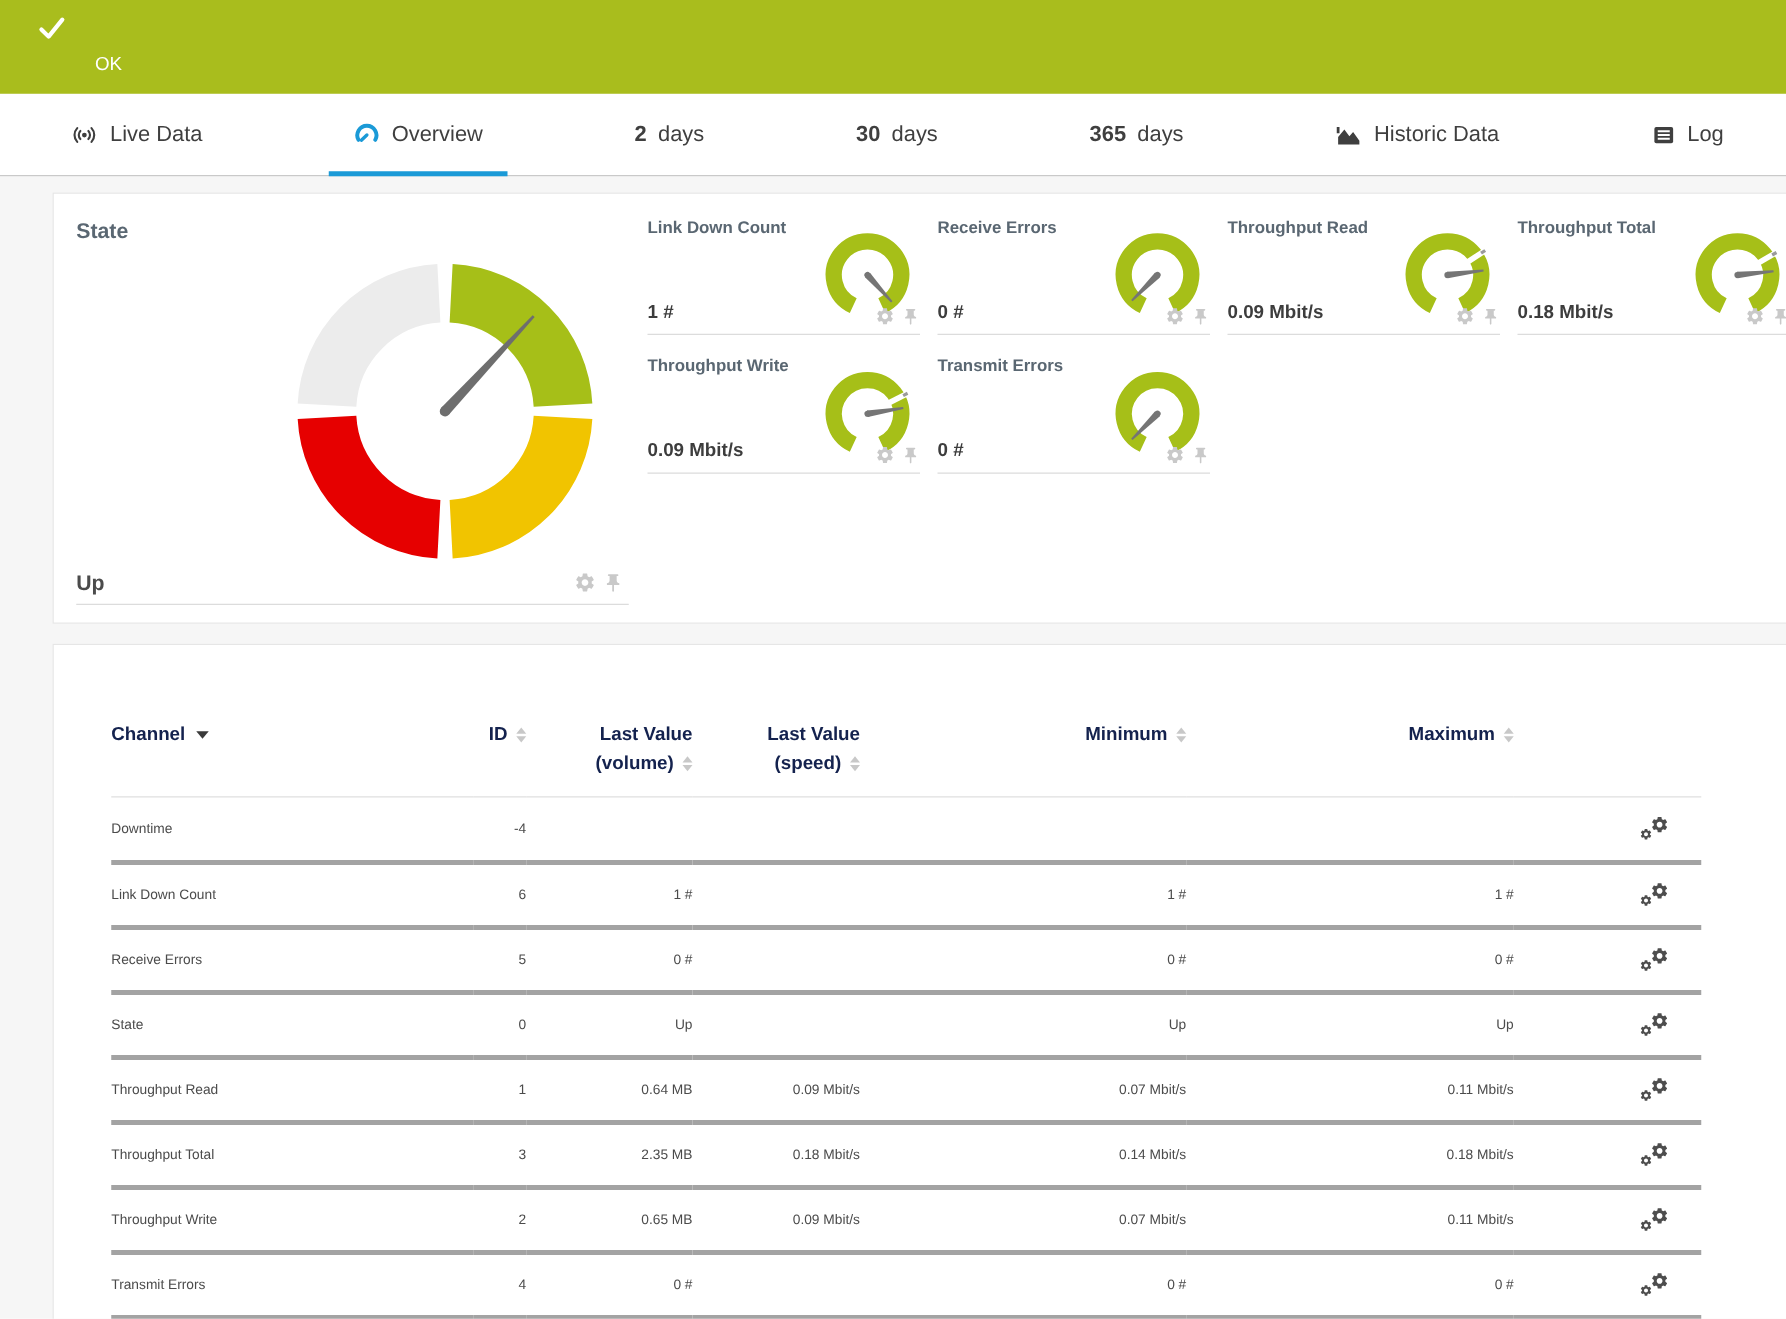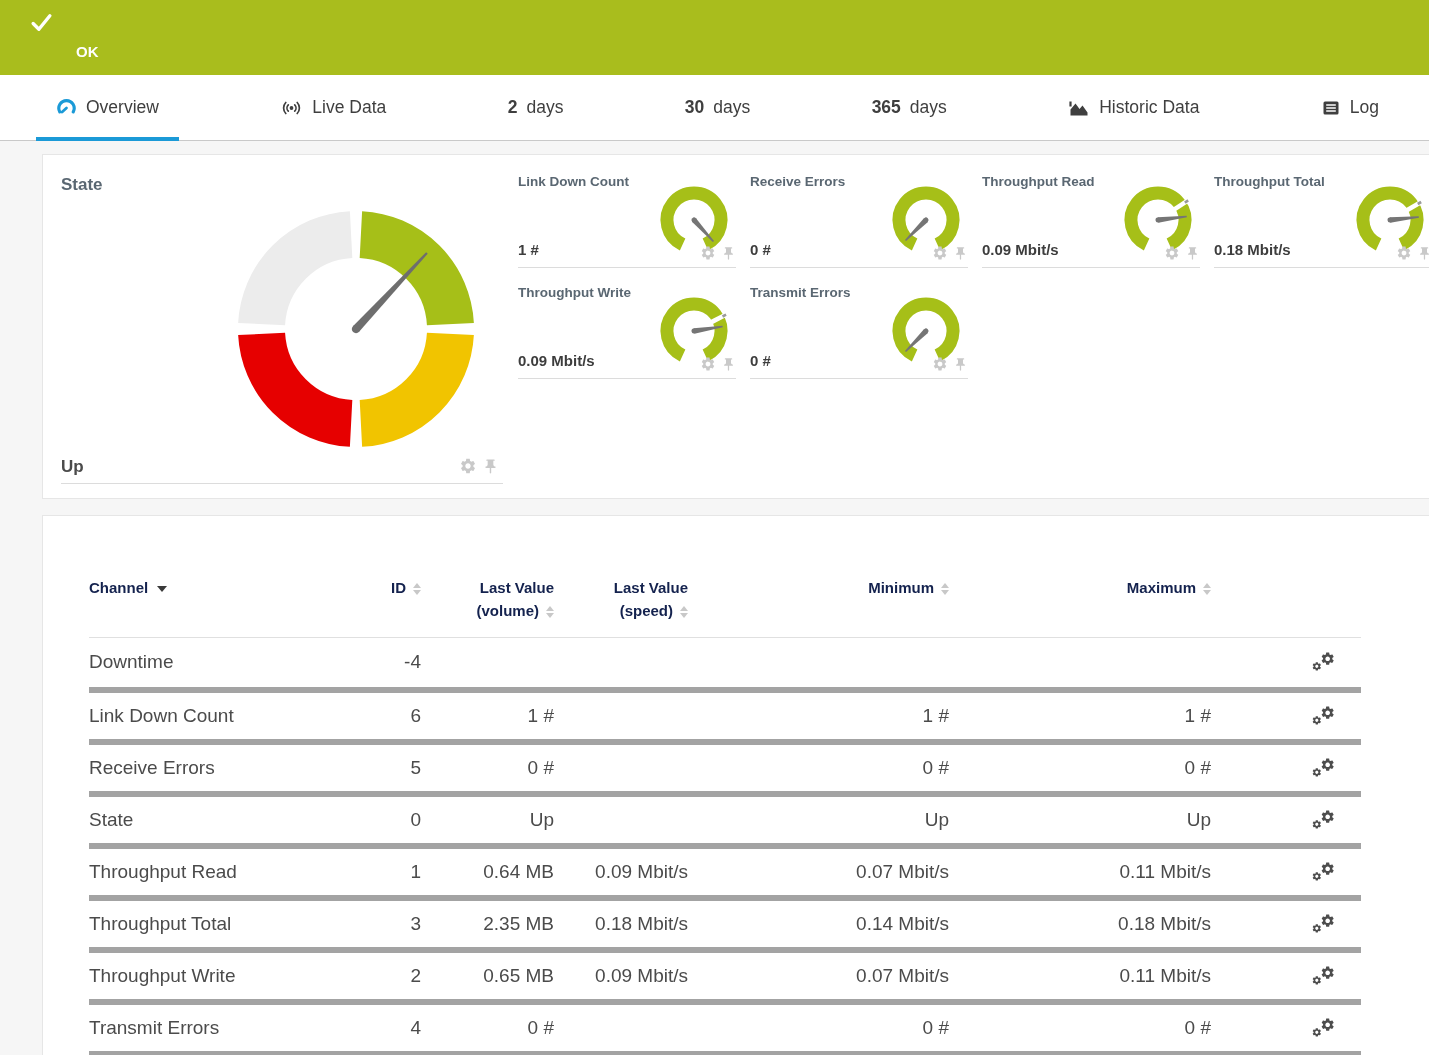--- a/index.html
+++ b/index.html
@@ -7,21 +7,21 @@
   body { font-family:"Liberation Sans","DejaVu Sans",sans-serif; background:var(--page-bg,#f6f6f6); }
 
   
   .topbar { height:75px; background:var(--header-green,#a9bd1d); position:relative; color:#fff; }
   .check-icon { position:absolute; left:30px; top:11px; }
   .titleline { position:absolute; left:60px; top:7px; display:flex; align-items:flex-start; }
   .kind-label { font-style:italic; font-size:23px; margin-right:10px; line-height:30px; }
   .sensor-name { font-weight:bold; font-size:23px; line-height:30px; }
   .flag-icon { margin-left:5px; margin-top:1px; }
   .stars { margin-left:30px; font-family:"DejaVu Sans",sans-serif; font-size:18px; letter-spacing:2px; line-height:26px; }
-  .status-text { position:absolute; left:76px; top:43px; font-size:15px; font-weight:bold; }
+  .status-text { position:absolute; left:76px; top:43px; font-size:15px; font-weight:normal; }
 
   
   .tabs { height:66px; background:#fff; border-bottom:1px solid #c9c9c9; display:flex; align-items:stretch; justify-content:space-between; padding:0 30px 0 36px; }
   .tab { display:flex; align-items:center; gap:9px; font-size:17.5px; color:#3f3f3f; padding:0 20px; position:relative; cursor:pointer; }
   .tab.active::after { content:""; position:absolute; left:0; right:0; bottom:-1px; height:4px; background:var(--accent-blue,#1b9ad7); }
   .tab-num { font-weight:bold; }
   .tab-icon { flex:0 0 auto; }
 
   
   main { padding:13px 0 0 42px; }
@@ -50,21 +50,21 @@
   .mini-ring { fill:none; stroke:var(--gauge-green,#a6bf18); stroke-width:13; }
   .mini-needle { fill:#757575; }
   .tile-value { position:absolute; left:0; bottom:9px; font-size:15px; font-weight:bold; color:#3d3d3d; }
   .tile .tile-icons { bottom:6px; right:0; }
 
   
   .panel-table { min-height:545px; padding-top:60px; overflow:hidden; }
   table { border-collapse:collapse; margin-left:46px; table-layout:fixed; width:1272px; }
   th { font-size:15px; font-weight:bold; color:var(--navy,#14224e); text-align:right; vertical-align:top; line-height:23px; padding:0 0 15px 0; border-bottom:1px solid #e0e0e0;margin-left:40px; }
   th.col-channel { text-align:left; }
-  td { font-size:19px; color:#4b4b4b; text-align:right; height:52px; border-bottom:6px solid #a3a3a3; padding:0; }
+  td { font-size:11px; color:#4b4b4b; text-align:right; height:52px; border-bottom:4px solid #a3a3a3; padding:0; }
   td.col-channel { text-align:left; }
   td.col-gear, th.col-gear { padding-right:26px; }
   .row-gear { fill:#4d4d4d; display:block; margin-left:auto; cursor:pointer; }
 
   .caret-down { display:inline-block; width:0; height:0; border-left:5px solid transparent; border-right:5px solid transparent; border-top:6px solid #3a3a3a; margin-left:9px; vertical-align:middle; }
   .sorter { display:inline-flex; flex-direction:column; margin-left:7px; vertical-align:middle; cursor:pointer; }
   .tri-up { width:0; height:0; border-left:4px solid transparent; border-right:4px solid transparent; border-bottom:5px solid #c8c8c8; margin-bottom:2px; }
   .tri-down { width:0; height:0; border-left:4px solid transparent; border-right:4px solid transparent; border-top:5px solid #c8c8c8; }
 
   .defs-hidden { position:absolute; width:0; height:0; overflow:hidden; }
@@ -86,36 +86,36 @@
 <div class="page">
 
   <header class="topbar">
     <svg class="check-icon" width="23" height="23" viewBox="0 0 22 22">
       <path d="M3,12 L8.5,17.5 L19,4.5" stroke="#fff" stroke-width="3.2" fill="none" stroke-linecap="round" stroke-linejoin="round"></path>
     </svg>
     <div class="status-text">OK</div>
   </header>
 
   <nav class="tabs">
-    <div class="tab active">
-      <svg class="tab-icon" width="21" height="21" viewBox="0 0 20 20">
-        <path d="M3.6 14.2 A 7.3 7.3 0 1 1 16.4 14.2" fill="none" stroke="var(--accent-blue,#1b9ad7)" stroke-width="3" stroke-linecap="round"></path>
-        <line x1="10" y1="10.5" x2="5.8" y2="14.4" stroke="var(--accent-blue,#1b9ad7)" stroke-width="2.6" stroke-linecap="round"></line>
-      </svg>
-      <span class="tab-label">Overview</span>
-    </div>
     <div class="tab">
       <svg class="tab-icon" width="23" height="20" viewBox="0 0 22 20">
         <circle cx="11" cy="10" r="1.9" fill="#3f3f3f"></circle>
         <path d="M7.8 6.8 A 4.6 4.6 0 0 0 7.8 13.2" fill="none" stroke="#3f3f3f" stroke-width="1.7" stroke-linecap="round"></path>
         <path d="M14.2 6.8 A 4.6 4.6 0 0 1 14.2 13.2" fill="none" stroke="#3f3f3f" stroke-width="1.7" stroke-linecap="round"></path>
         <path d="M5.3 4.5 A 8 8 0 0 0 5.3 15.5" fill="none" stroke="#3f3f3f" stroke-width="1.7" stroke-linecap="round"></path>
         <path d="M16.7 4.5 A 8 8 0 0 1 16.7 15.5" fill="none" stroke="#3f3f3f" stroke-width="1.7" stroke-linecap="round"></path>
       </svg>
       <span class="tab-label">Live Data</span>
+    </div>
+    <div class="tab active">
+      <svg class="tab-icon" width="21" height="21" viewBox="0 0 20 20">
+        <path d="M3.6 14.2 A 7.3 7.3 0 1 1 16.4 14.2" fill="none" stroke="var(--accent-blue,#1b9ad7)" stroke-width="3" stroke-linecap="round"></path>
+        <line x1="10" y1="10.5" x2="5.8" y2="14.4" stroke="var(--accent-blue,#1b9ad7)" stroke-width="2.6" stroke-linecap="round"></line>
+      </svg>
+      <span class="tab-label">Overview</span>
     </div>
     <div class="tab">
       <span class="tab-num">2</span>
       <span class="tab-label">days</span>
     </div>
     <div class="tab">
       <span class="tab-num">30</span>
       <span class="tab-label">days</span>
     </div>
     <div class="tab">

